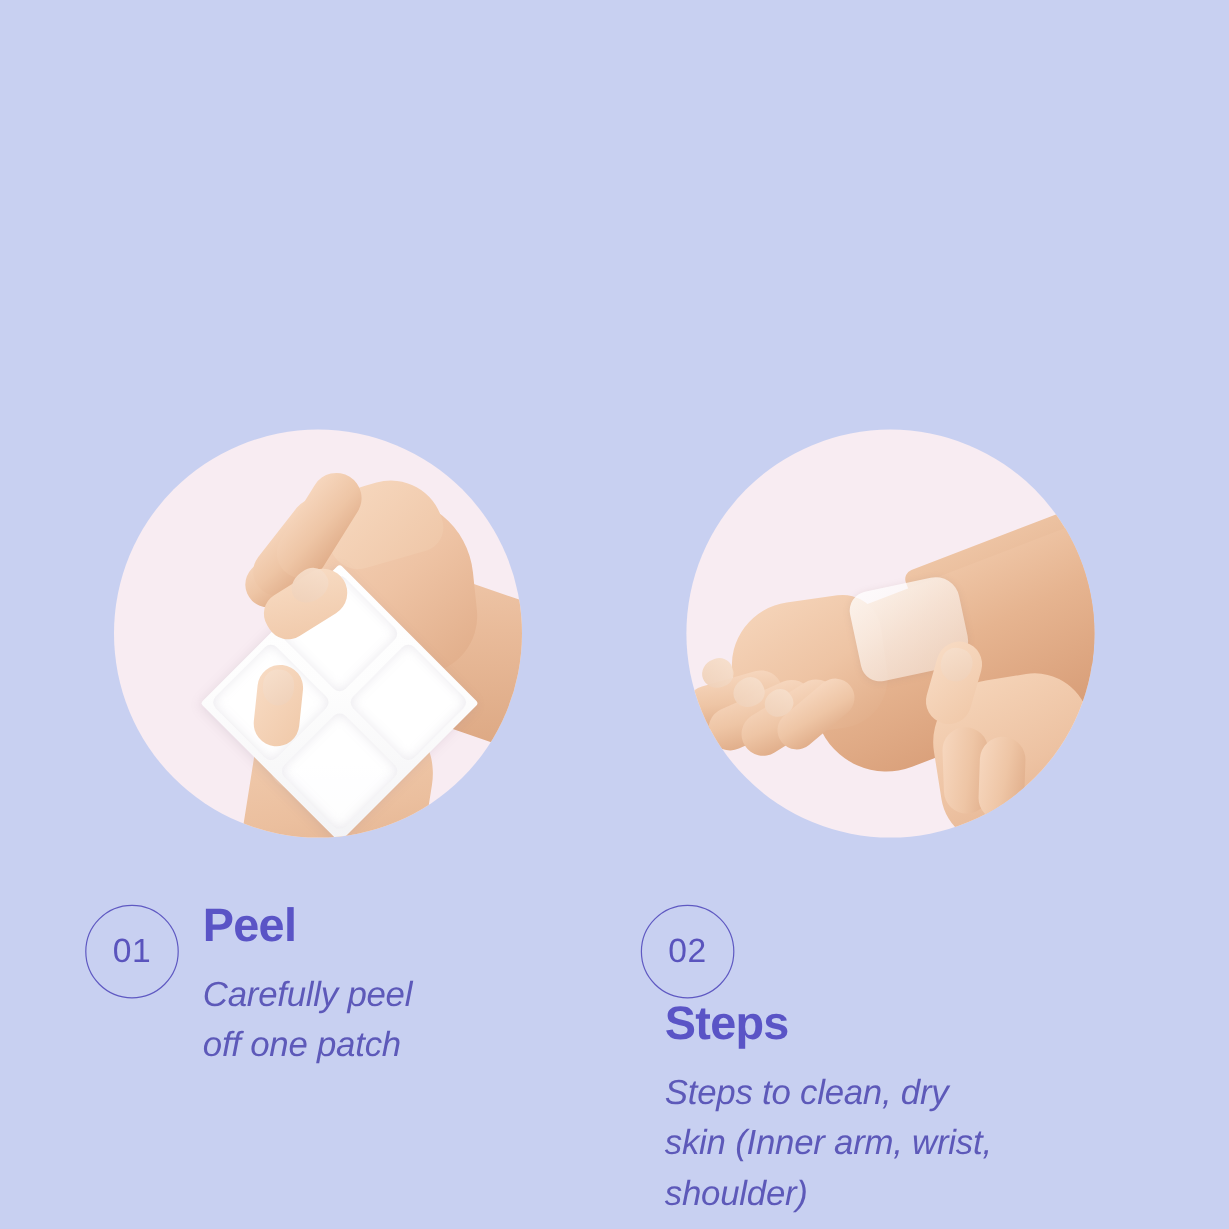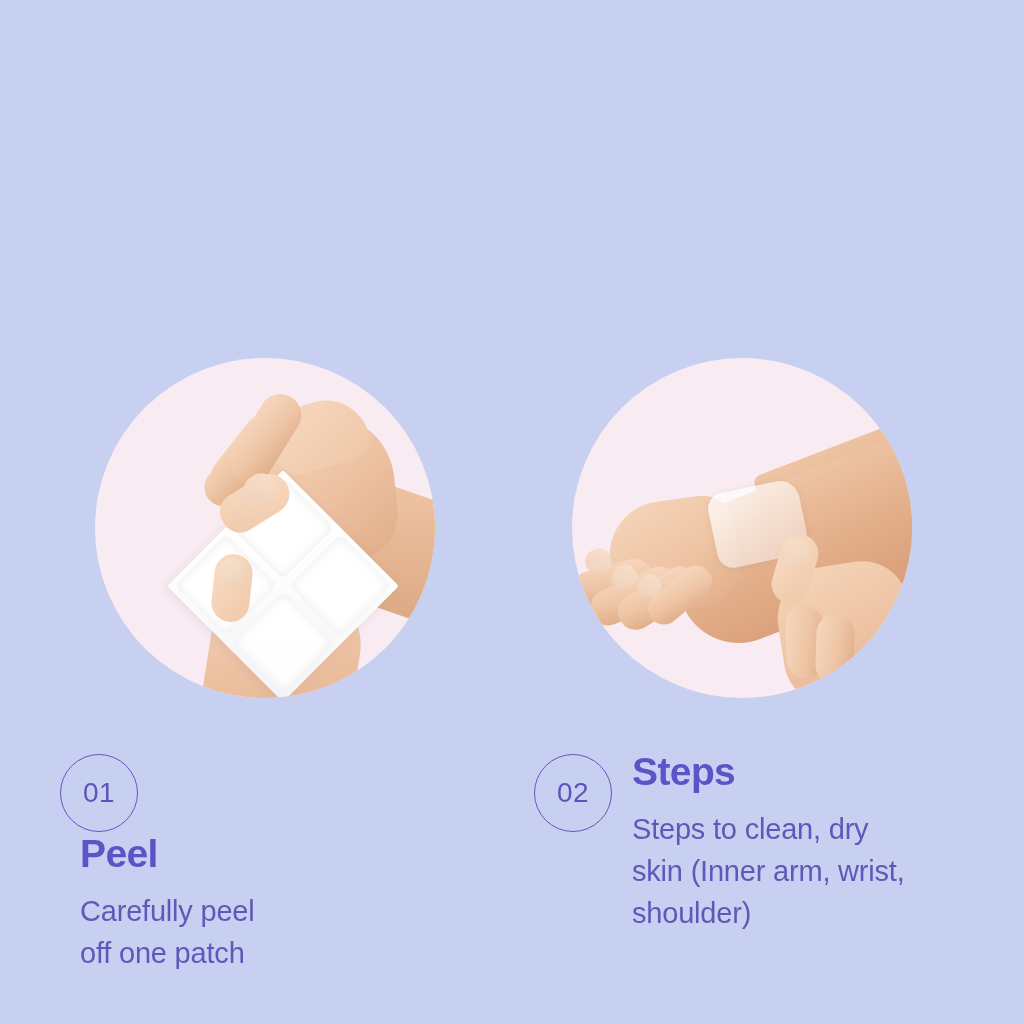--- a/index.html
+++ b/index.html
@@ -241,22 +241,22 @@
     left: 0;
     width: 1024px;
     height: 274px;
   }
   .step {
     position: absolute;
     top: 0;
     display: flex;
     align-items: flex-start;
   }
-  .step.one { left: 60px;  width: 400px; flex-direction: column; }
-  .step.two { left: 534px; width: 430px; }
+  .step.one { left: 71px;  width: 400px; }
+  .step.two { left: 534px; width: 430px; flex-direction: column; }
 
   .step-badge {
     flex: 0 0 auto;
     width: 76px;
     height: 76px;
     border: 1.6px solid #5f59c2;
     border-radius: 50%;
     display: flex;
     align-items: center;
     justify-content: center;
@@ -279,20 +279,21 @@
     margin: 0 0 14px 0;
   }
   .step-desc {
     font-size: 29px;
     font-weight: 400;
     color: #5d59b9;
     line-height: 42px;
     letter-spacing: -0.2px;
     margin: 0;
     white-space: pre-line;
+    font-style: italic;
   }
 </style>
 </head>
 <body>
 
 <div id="poster">
 
 
   <div class="photo-row">
 

